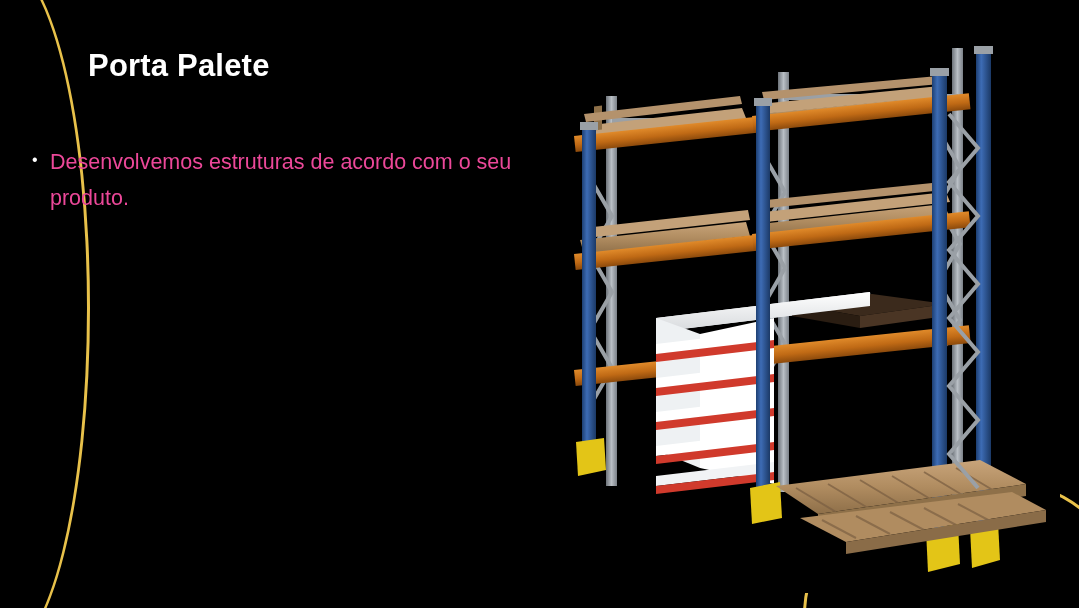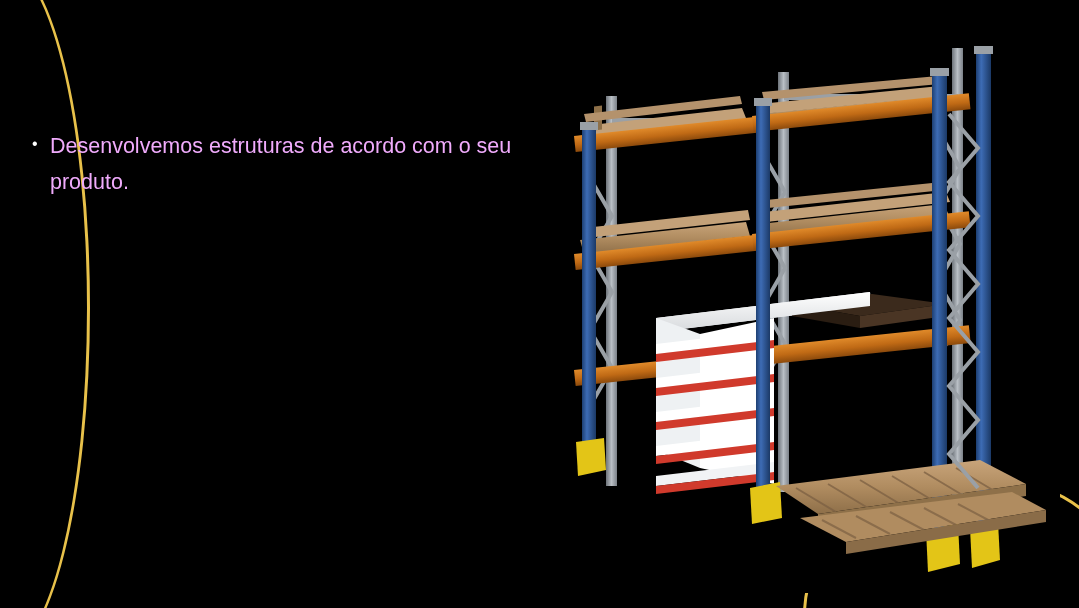--- a/index.html
+++ b/index.html
@@ -61,26 +61,26 @@
     font-size: 31px;
     font-weight: bold;
     color: #ffffff;
     letter-spacing: 0.2px;
   }
 
   
   .bullets {
     position: absolute;
     left: 28px;
-    top: 128px;
+    top: 144px;
     width: 490px;
     list-style: none;
     margin: 0;
     padding: 0;
-    color: #f0abfc;
+    color: #ec4899;
     font-size: 21.5px;
     line-height: 1.68;
   }
   .bullets li {
     position: relative;
     padding-left: 22px;
     margin-bottom: 0px;
   }
   .bullets li::before {
     content: "\2022";
@@ -105,20 +105,21 @@
 </style>
 </head>
 <body>
 
 <div class="slide">
 
   <div class="arc-left"></div>
   <div class="arc-bottom-right"></div>
   <div class="arc-mask"></div>
 
+  <div class="title">Porta Palete</div>
 
   <ul class="bullets">
     <li>Desenvolvemos estruturas de acordo com o seu produto.</li>
   </ul>
 
   <div class="photo">
 
     <svg width="500" height="575" viewBox="0 0 500 575" xmlns="http://www.w3.org/2000/svg">
       <defs>
         <linearGradient id="woodG" x1="0" y1="0" x2="0" y2="1">

